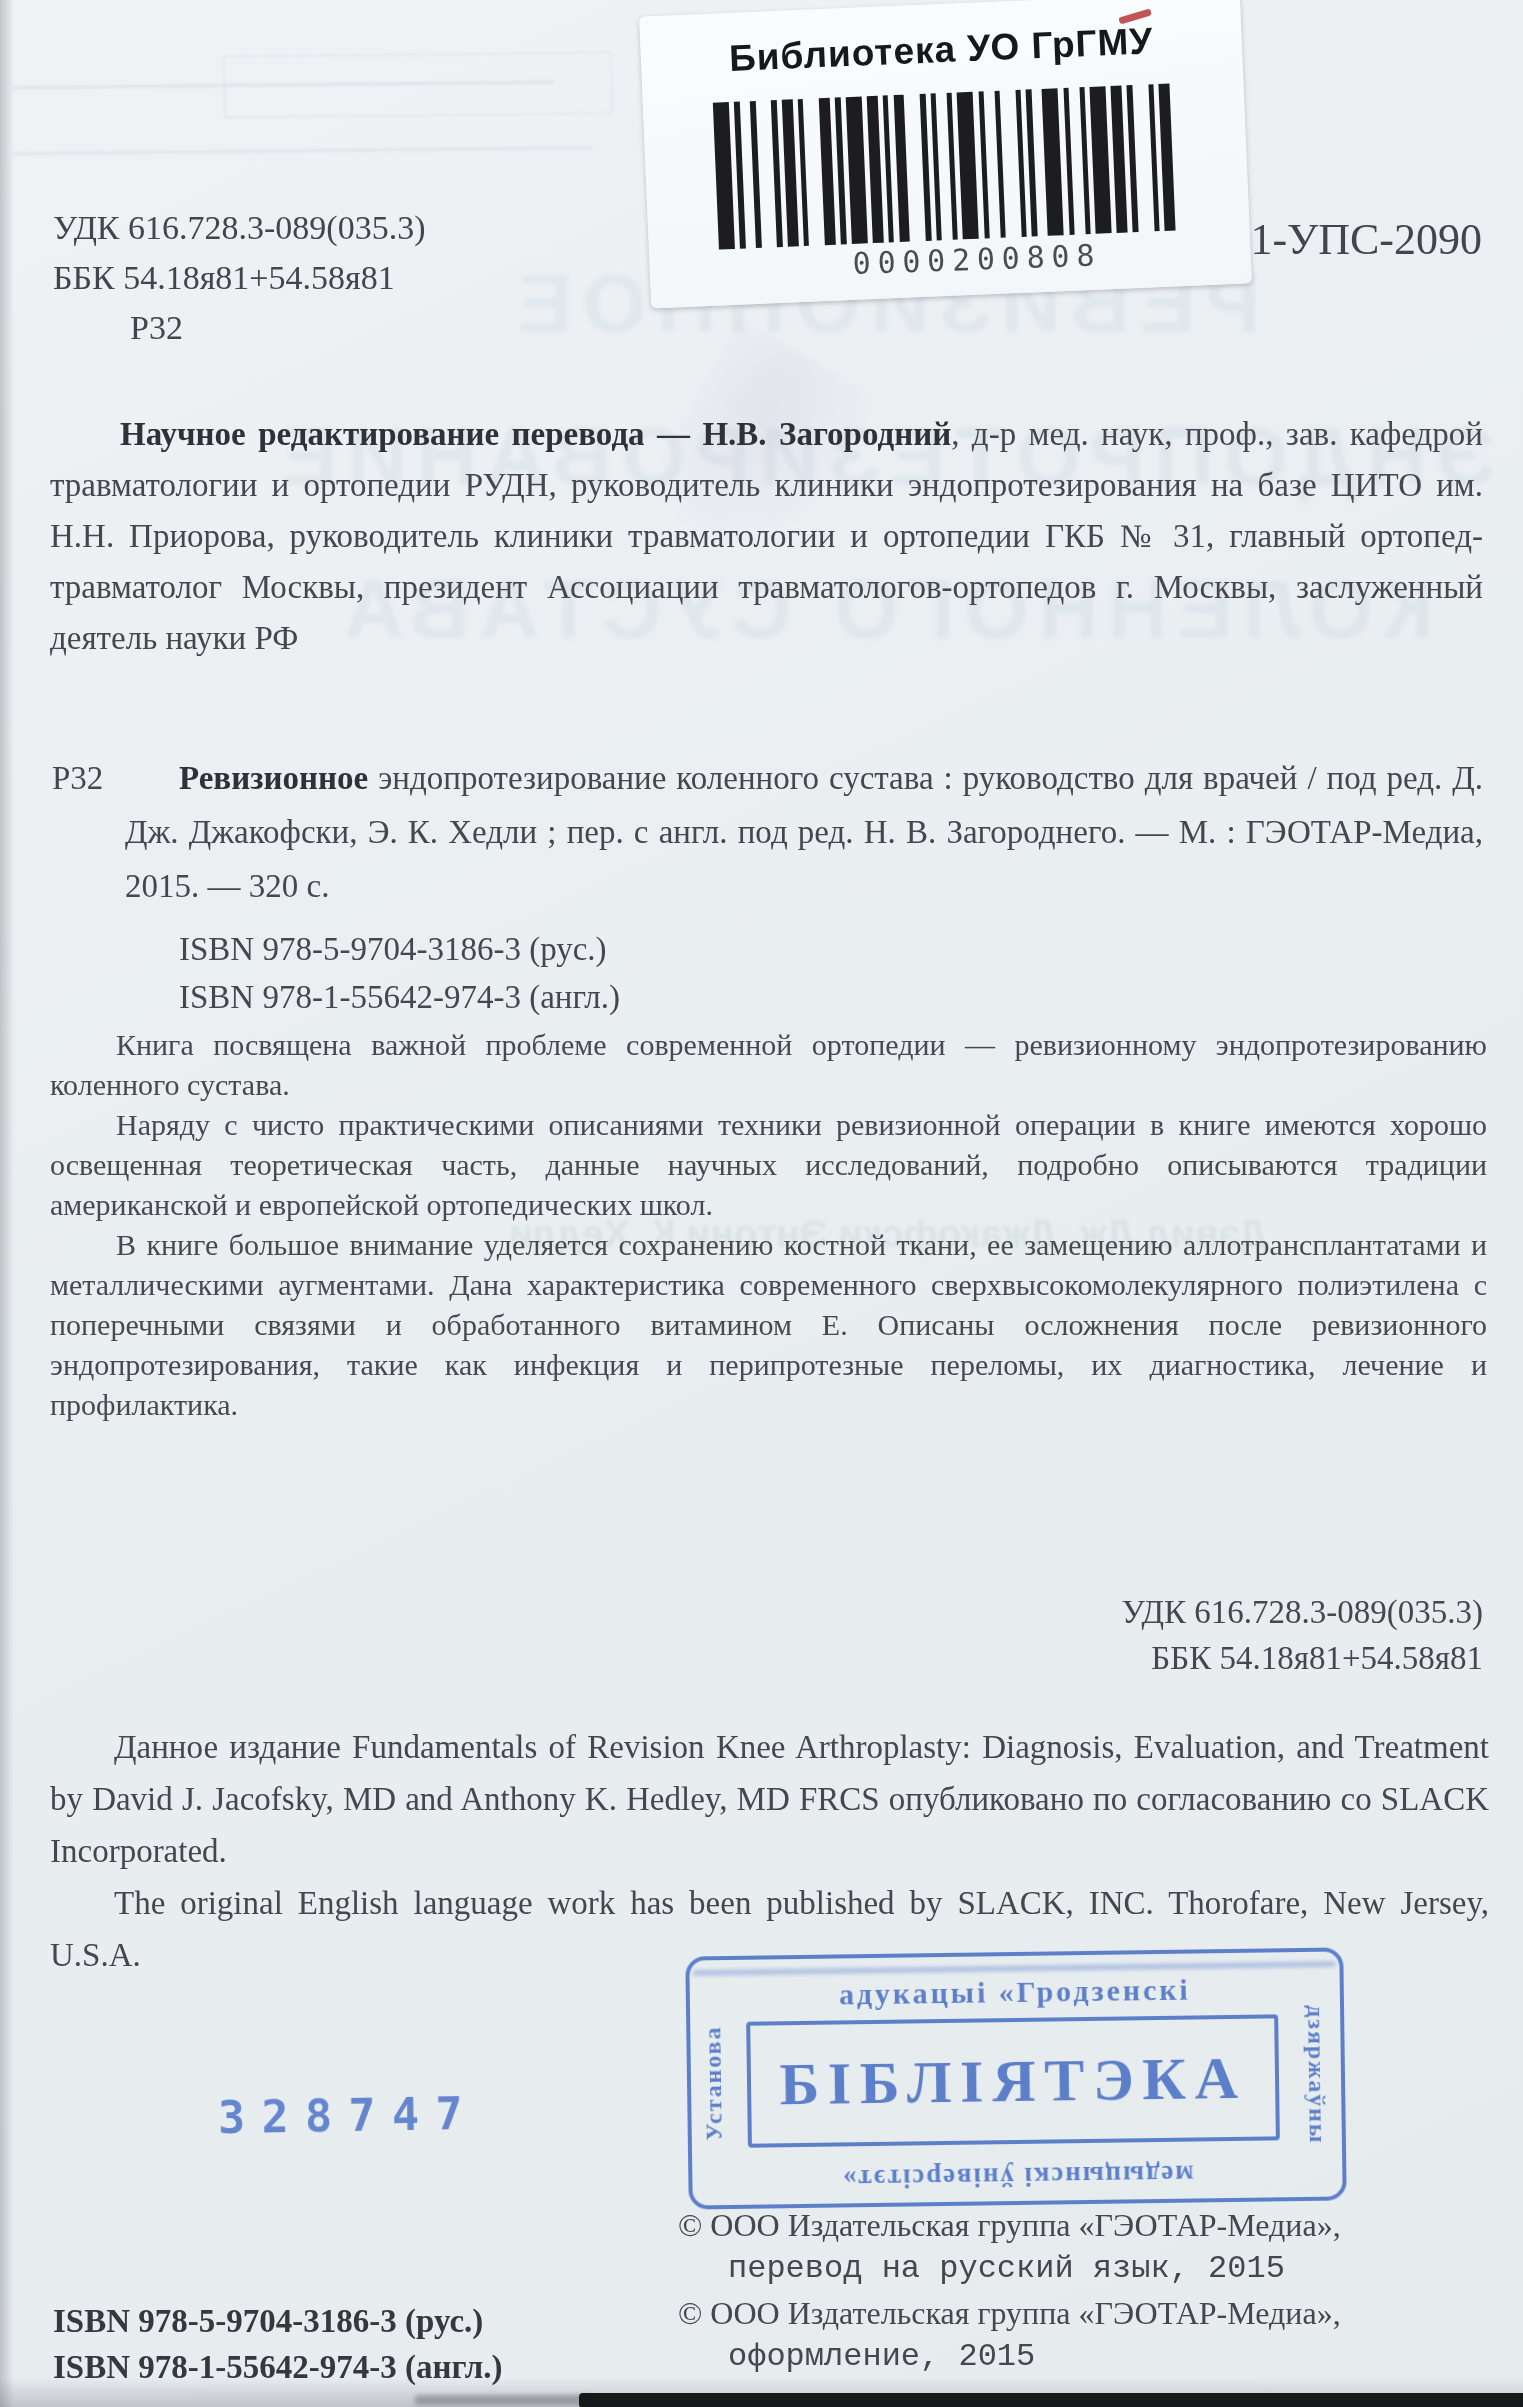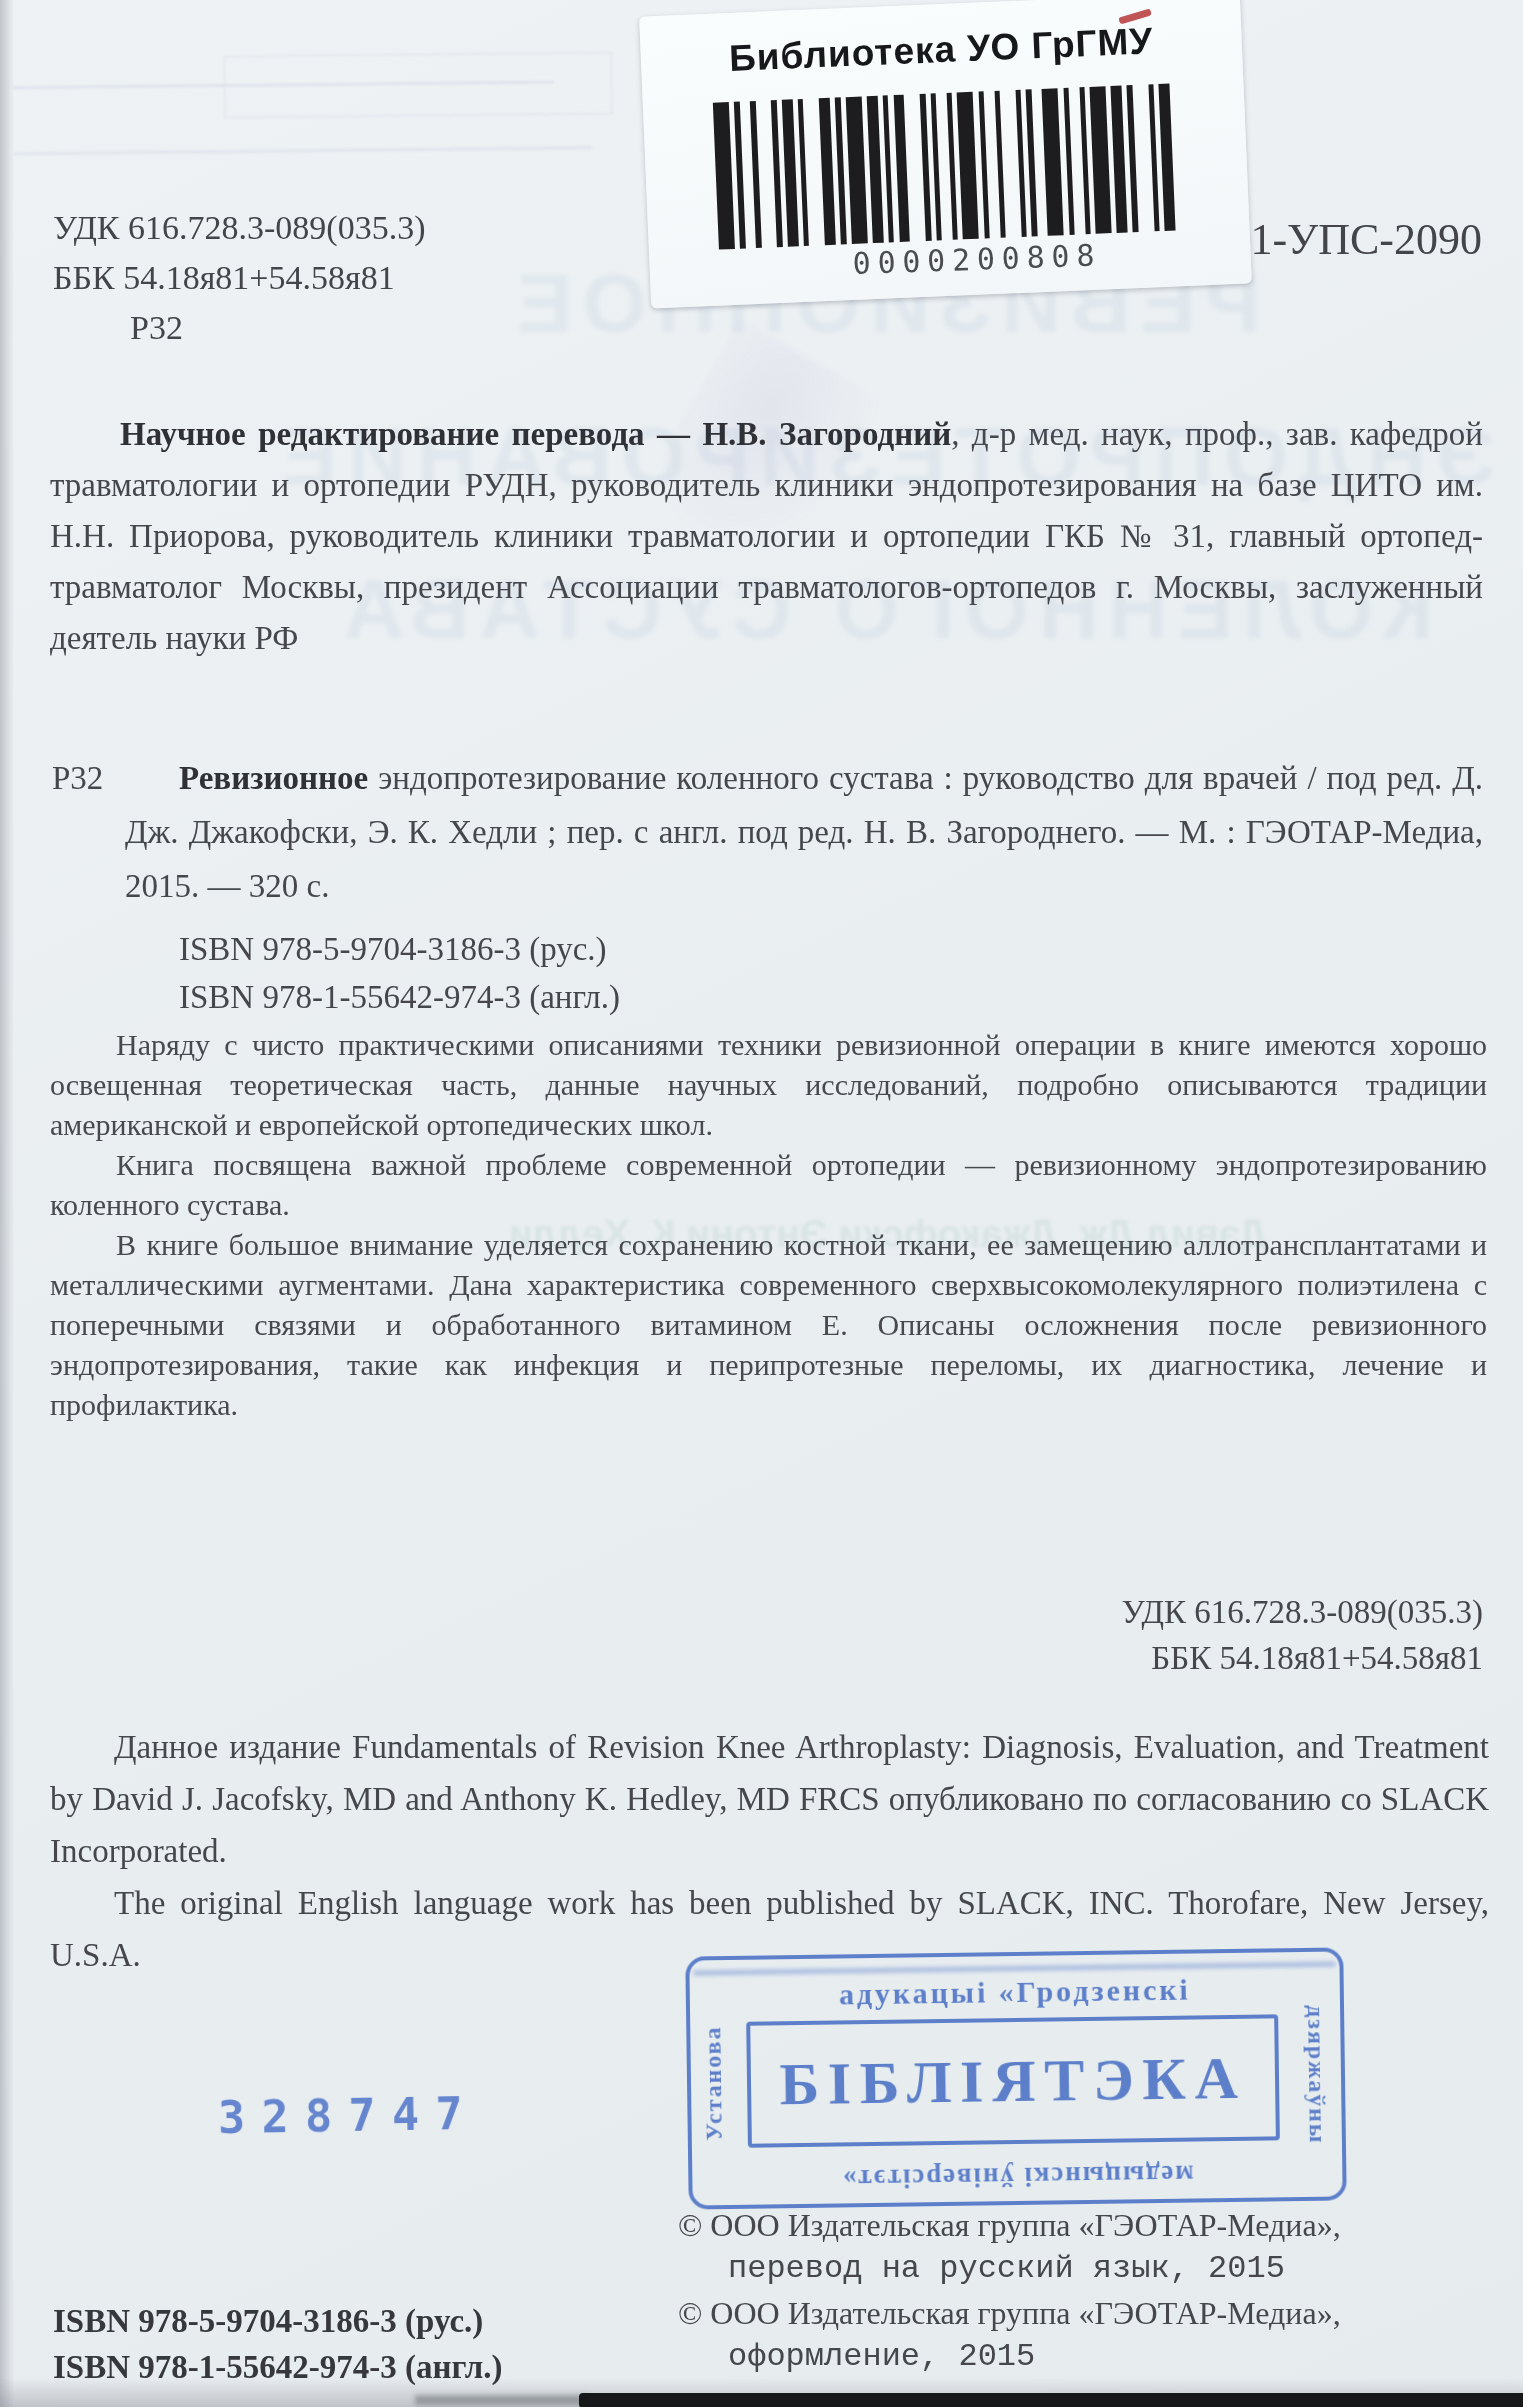--- a/index.html
+++ b/index.html
@@ -237,22 +237,22 @@
     <span class="sign">Р32</span>
     <p class="para"><b>Ревизионное</b><span> эндопротезирование коленного сустава : руководство для врачей / под ред. Д. Дж. Джакофски, Э. К. Хедли ; пер. с англ. под ред. Н. В. Загороднего. — М. : ГЭОТАР-Медиа, 2015. — 320 с.</span></p>
   </div>
 
   <div class="isbn-top">
     <div>ISBN 978-5-9704-3186-3 (рус.)</div>
     <div>ISBN 978-1-55642-974-3 (англ.)</div>
   </div>
 
   <div class="annotation">
+    <p class="para">Книга посвящена важной проблеме современной ортопедии — ревизионному эндопротезированию коленного сустава.</p>
     <p class="para">Наряду с чисто практическими описаниями техники ревизионной операции в книге имеются хорошо освещенная теоретическая часть, данные научных исследований, подробно описываются традиции американской и европейской ортопедических школ.</p>
-    <p class="para">Книга посвящена важной проблеме современной ортопедии — ревизионному эндопротезированию коленного сустава.</p>
     <p class="para">В книге большое внимание уделяется сохранению костной ткани, ее замещению аллотрансплантатами и металлическими аугментами. Дана характеристика современного сверхвысокомолекулярного полиэтилена с поперечными связями и обработанного витамином Е. Описаны осложнения после ревизионного эндопротезирования, такие как инфекция и перипротезные переломы, их диагностика, лечение и профилактика.</p>
   </div>
 
   <div class="codes-right">
     <div>УДК 616.728.3-089(035.3)</div>
     <div>ББК 54.18я81+54.58я81</div>
   </div>
 
   <div class="edition">
     <p class="para">Данное издание Fundamentals of Revision Knee Arthroplasty: Diagnosis, Evaluation, and Treatment by David J. Jacofsky, MD and Anthony K. Hedley, MD FRCS опубликовано по согласованию со SLACK Incorporated.</p>

